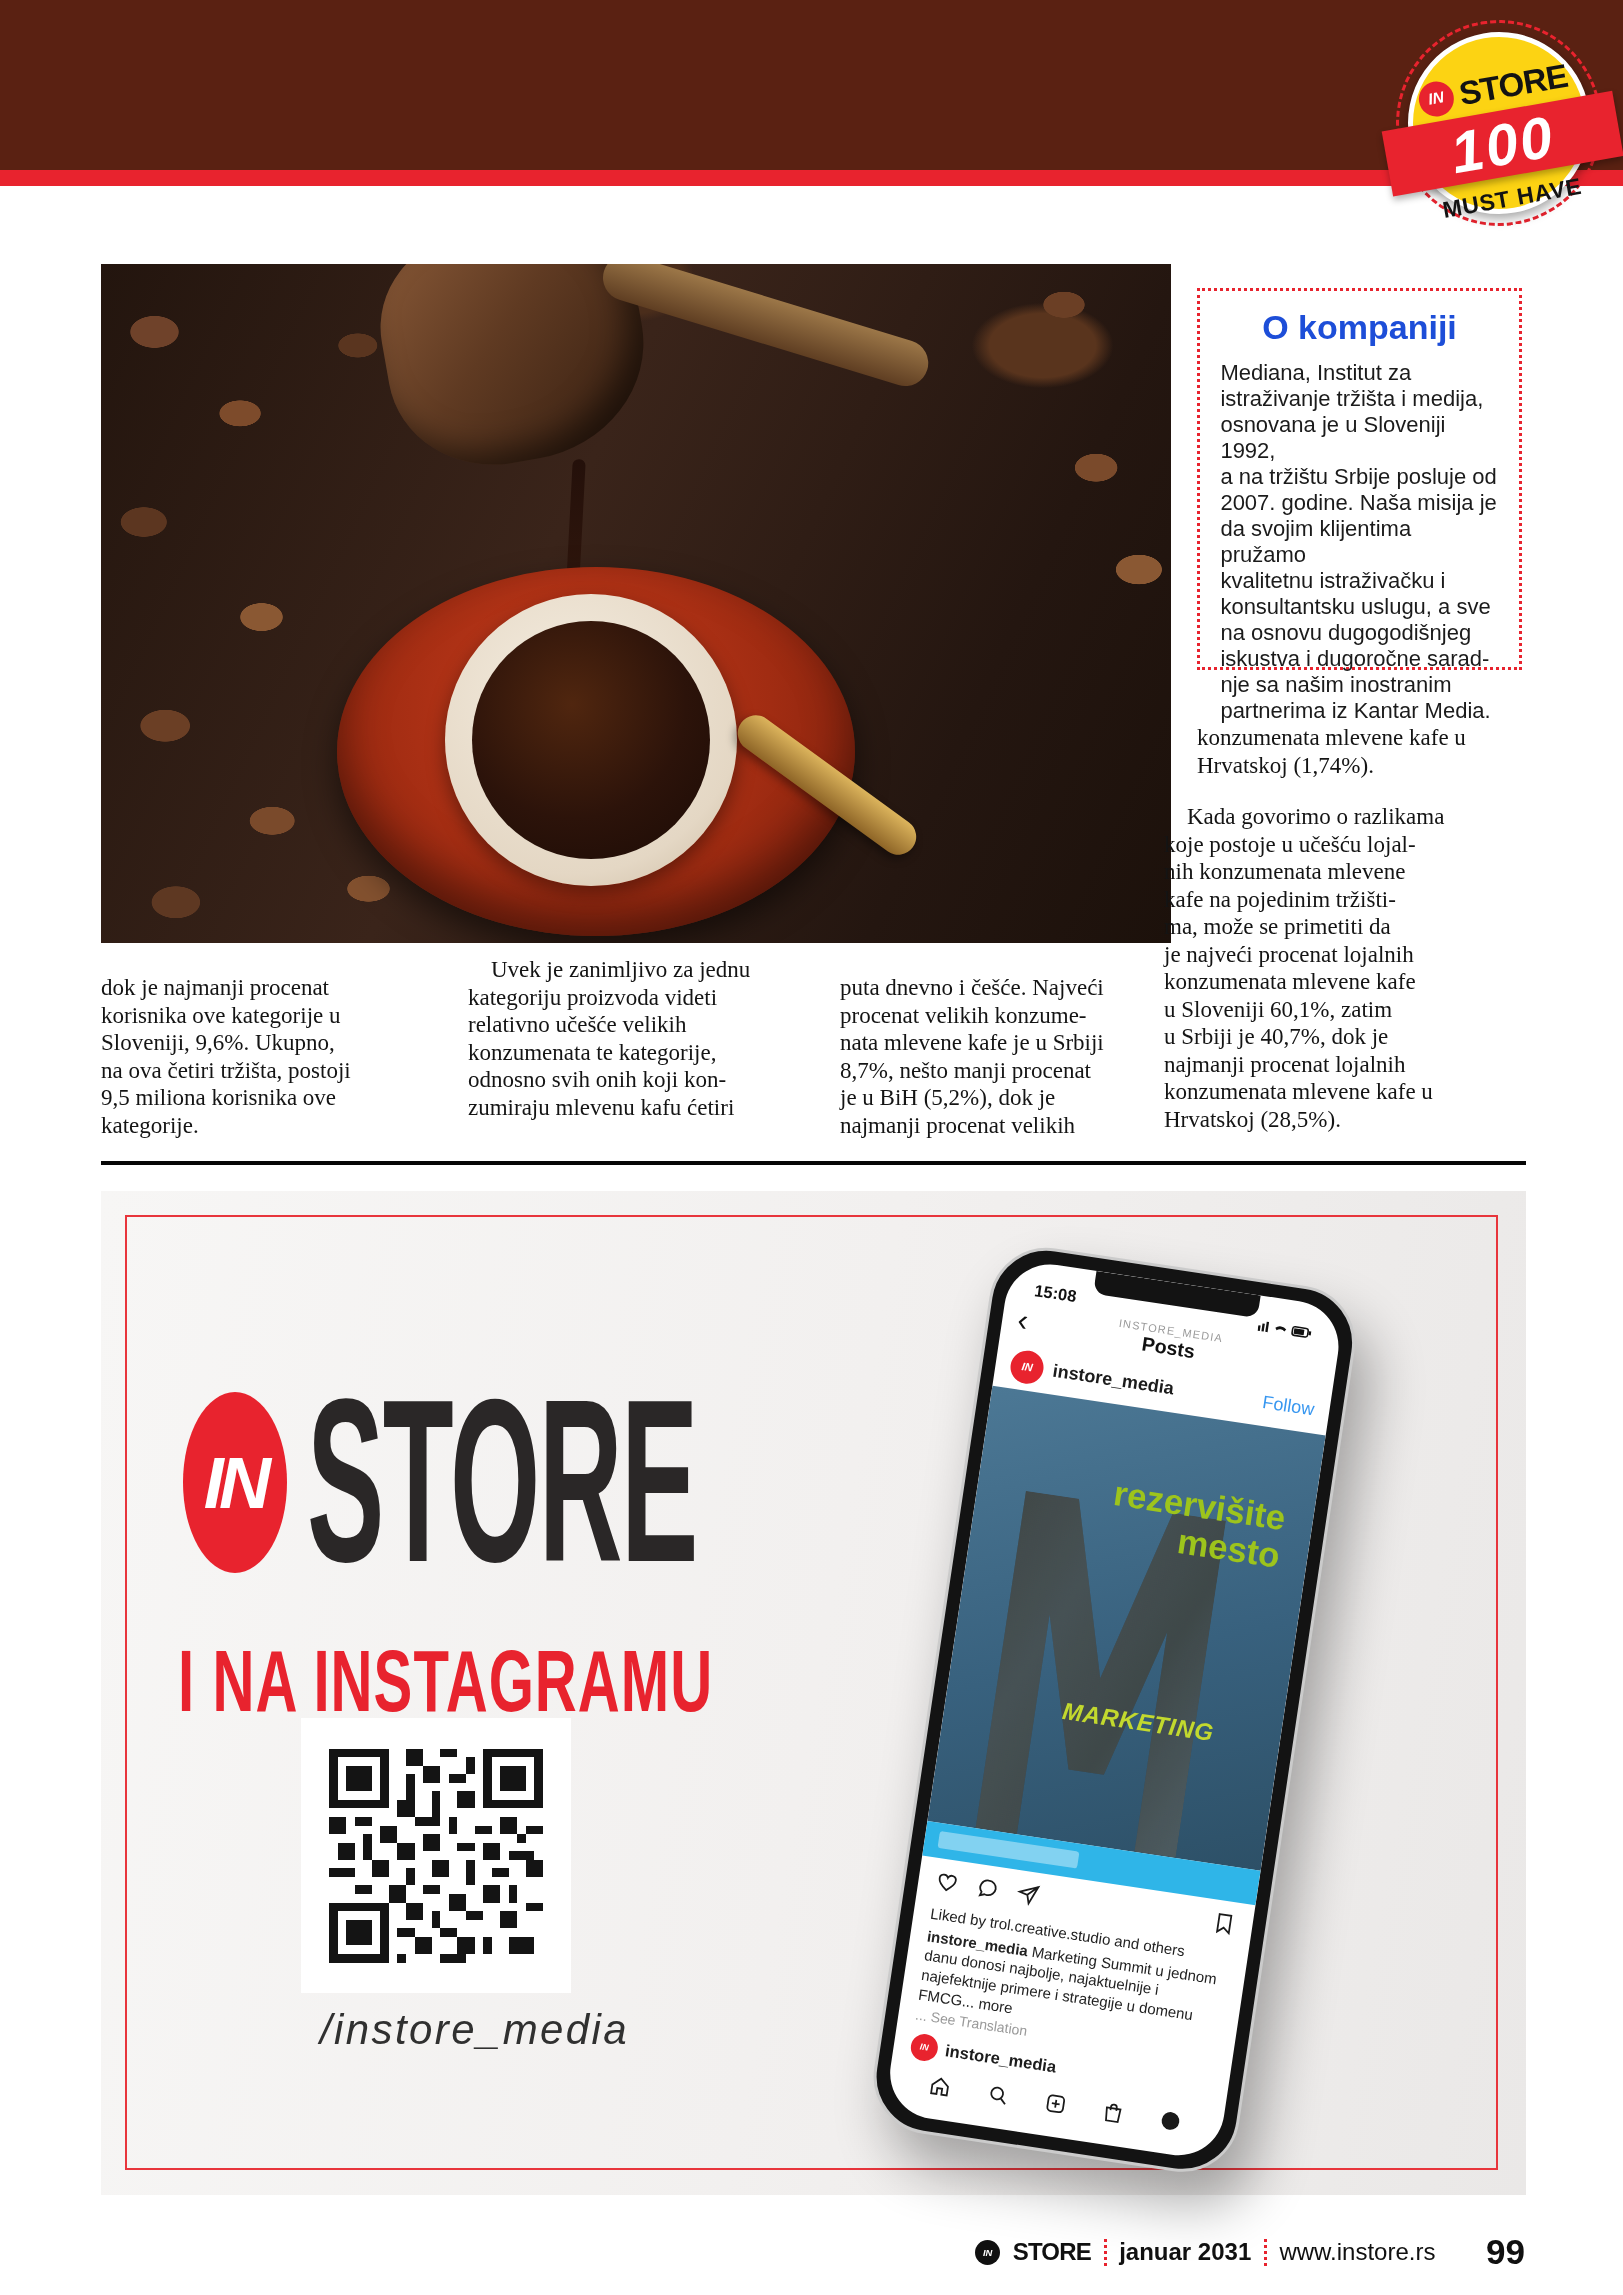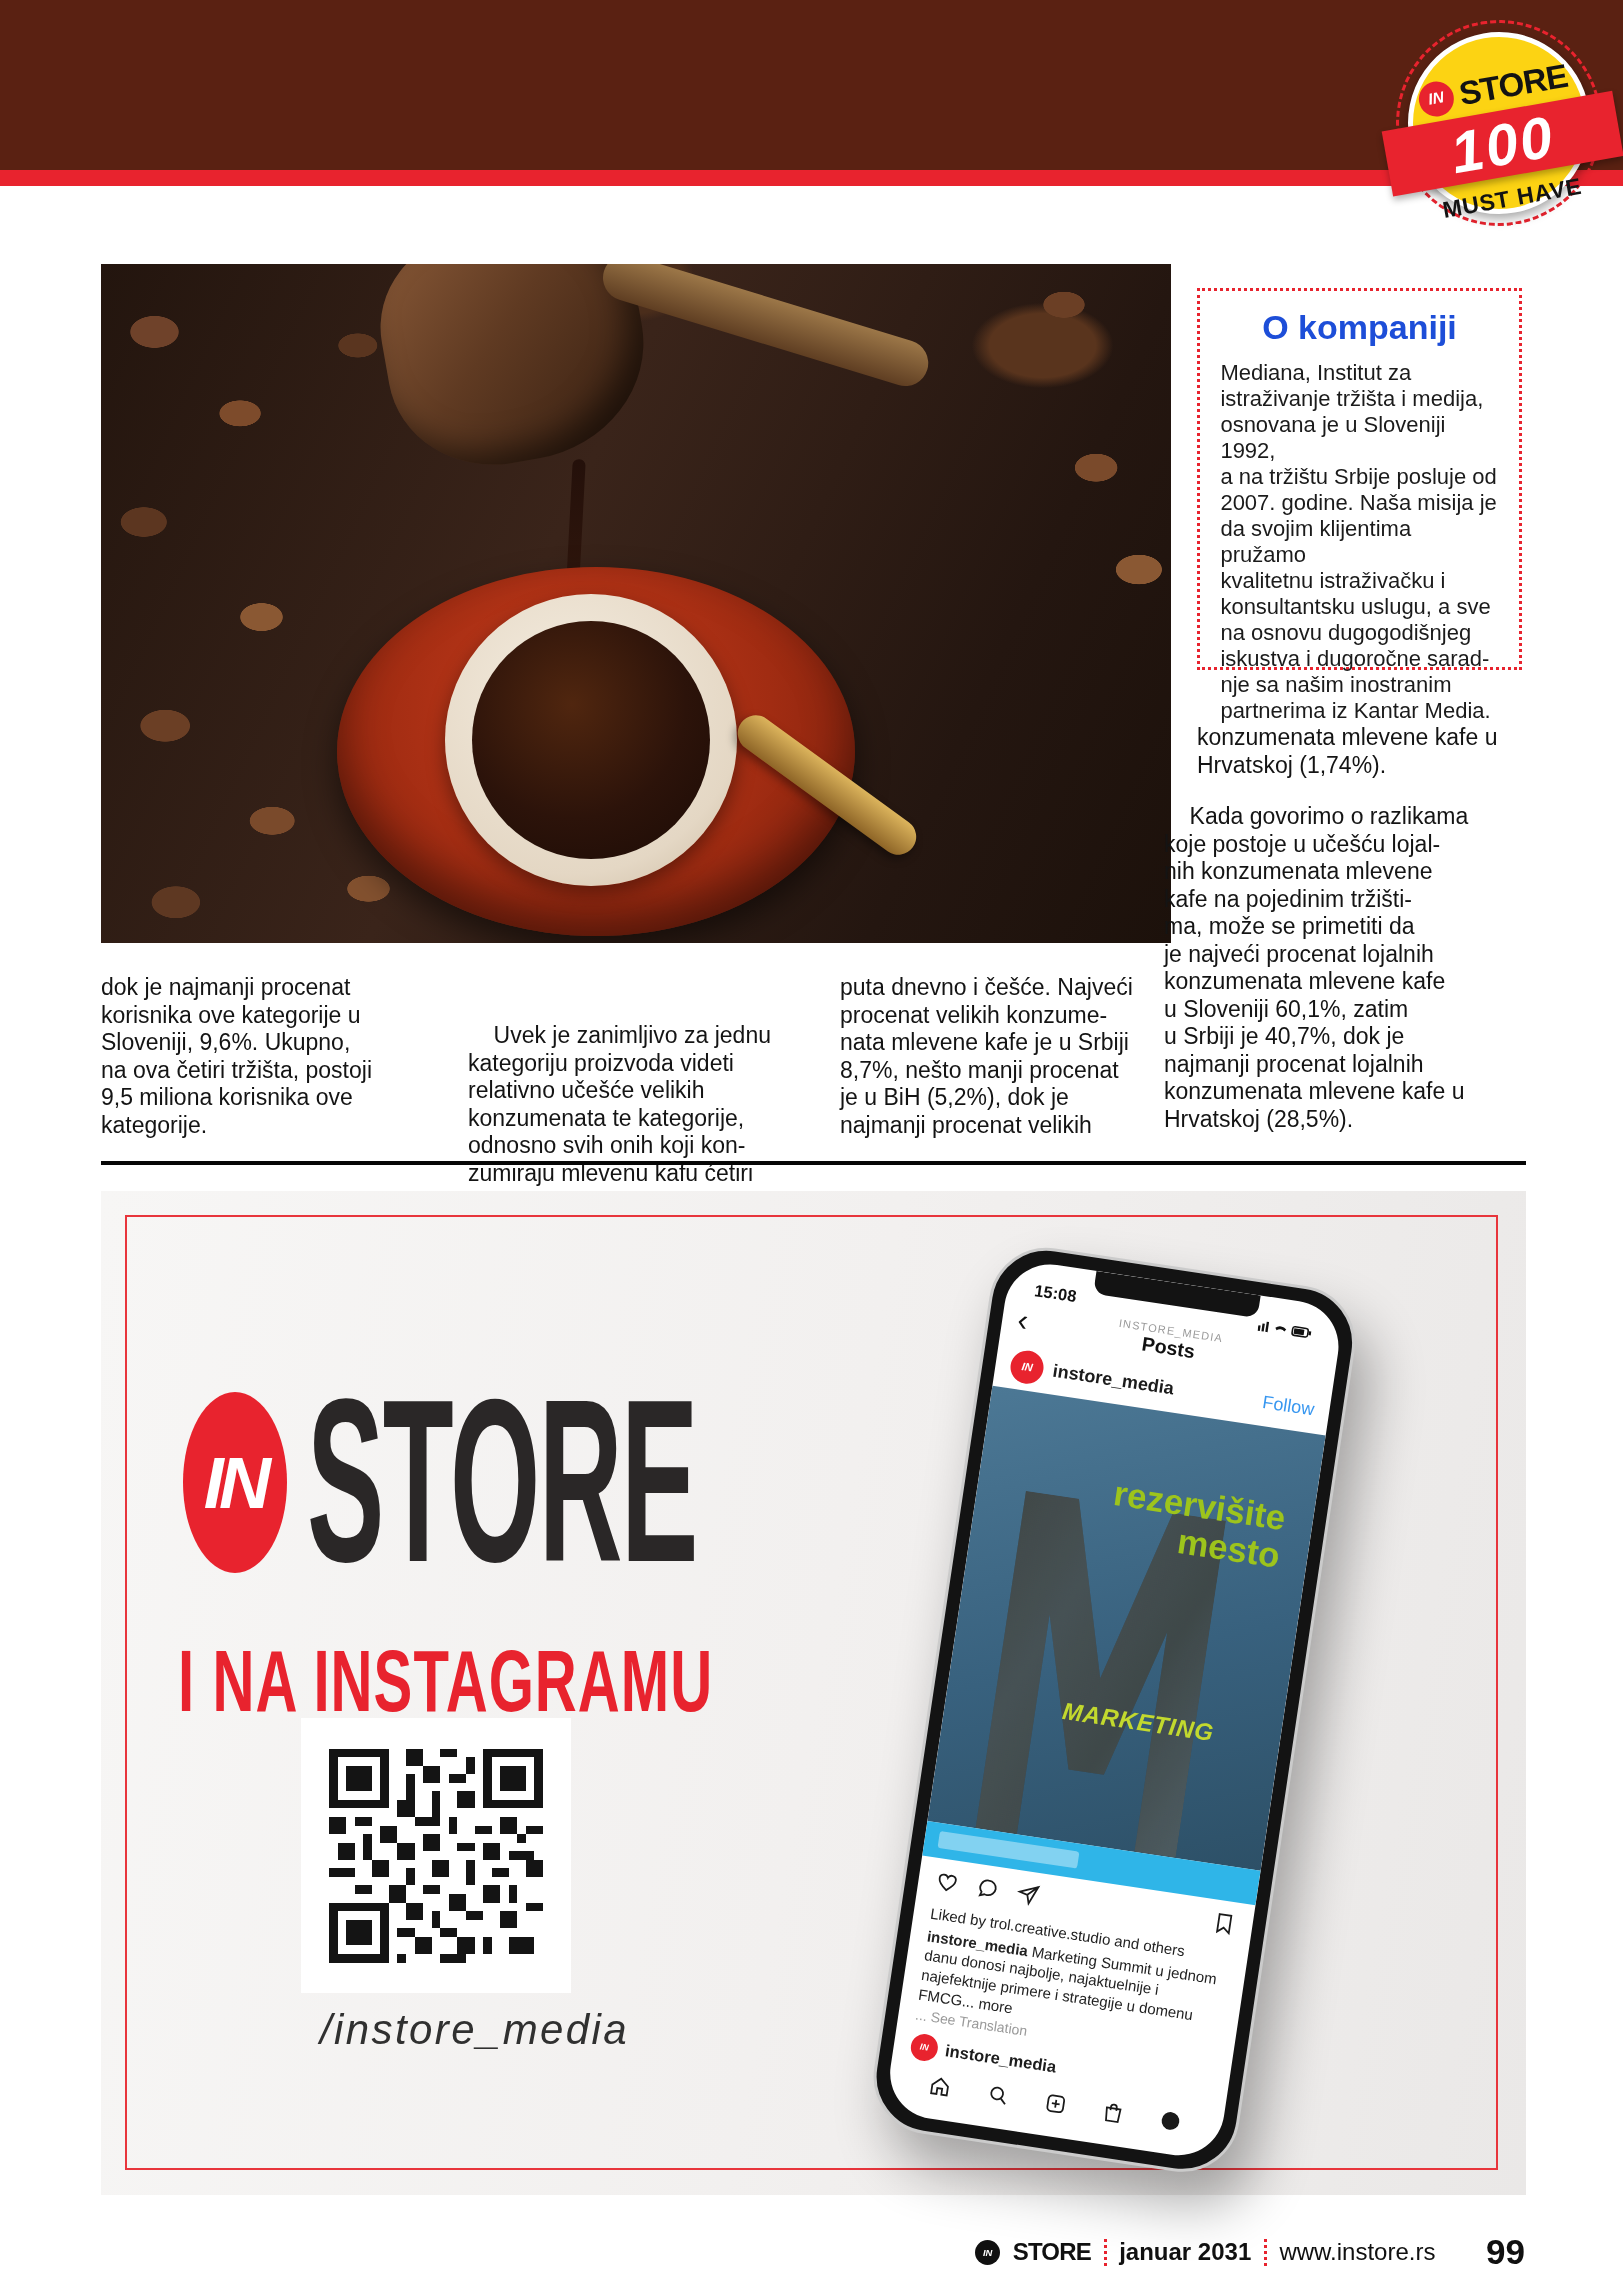--- a/index.html
+++ b/index.html
@@ -61,25 +61,25 @@
   .spoon{position:absolute;left:620px;top:503px;width:212px;height:36px;border-radius:19px;
        transform:rotate(36deg);background:linear-gradient(180deg,#dcb45c,#8e6527);
        box-shadow:0 4.7px 9.4px rgba(0,0,0,.4);}
   
   .about-box{position:absolute;left:1197px;top:288px;width:325px;height:382px;box-sizing:border-box;
        background:#fff;border:3.1px dotted #e8232e;padding:17.3px 20.4px;}
   .about-title{font-size:34px;font-weight:bold;color:#1d4ed8;margin-bottom:12.6px;text-align:center;}
   .about-body{font-size:22px;line-height:26px;color:#1b1b1b;}
   .preline{white-space:pre-line;}
   
-  .serif{font-family:Liberation Sans, sans-serif;font-size:23px;line-height:27.5px;color:#141414;}
+  .serif{font-family:Liberation Serif, serif;font-size:23px;line-height:27.5px;color:#141414;}
   .rp1{position:absolute;left:1197px;top:724px;width:341px;}
   .rp2{position:absolute;left:1164px;top:803px;width:341px;}
   .col1{position:absolute;left:101px;top:974px;width:341px;}
-  .col2{position:absolute;left:468px;top:1022px;width:350px;}
+  .col2{position:absolute;left:468px;top:956px;width:350px;}
   .col3{position:absolute;left:840px;top:974px;width:341px;}
   .hrule{position:absolute;left:101px;top:1161px;width:1425px;height:3.9px;background:#060606;}
   
   .ad-box{position:absolute;left:101px;top:1191px;width:1425px;height:1004px;
        background:linear-gradient(100deg,#f7f6f5 0%,#f2f0ef 50%,#eae8e7 100%);}
   .ad-frame{position:absolute;left:23.6px;top:23.6px;right:28px;bottom:25px;border:2.4px solid #e8353c;}
   .ad-in-oval{position:absolute;left:82px;top:201px;width:104px;height:181px;background:#e8232e;
        border-radius:50%;display:flex;align-items:center;justify-content:center;color:#fff;
        font-weight:bold;font-style:italic;font-size:72px;letter-spacing:-4.7px;}
   .ad-store{position:absolute;left:206px;top:174px;font-size:232px;line-height:1;font-weight:bold;

